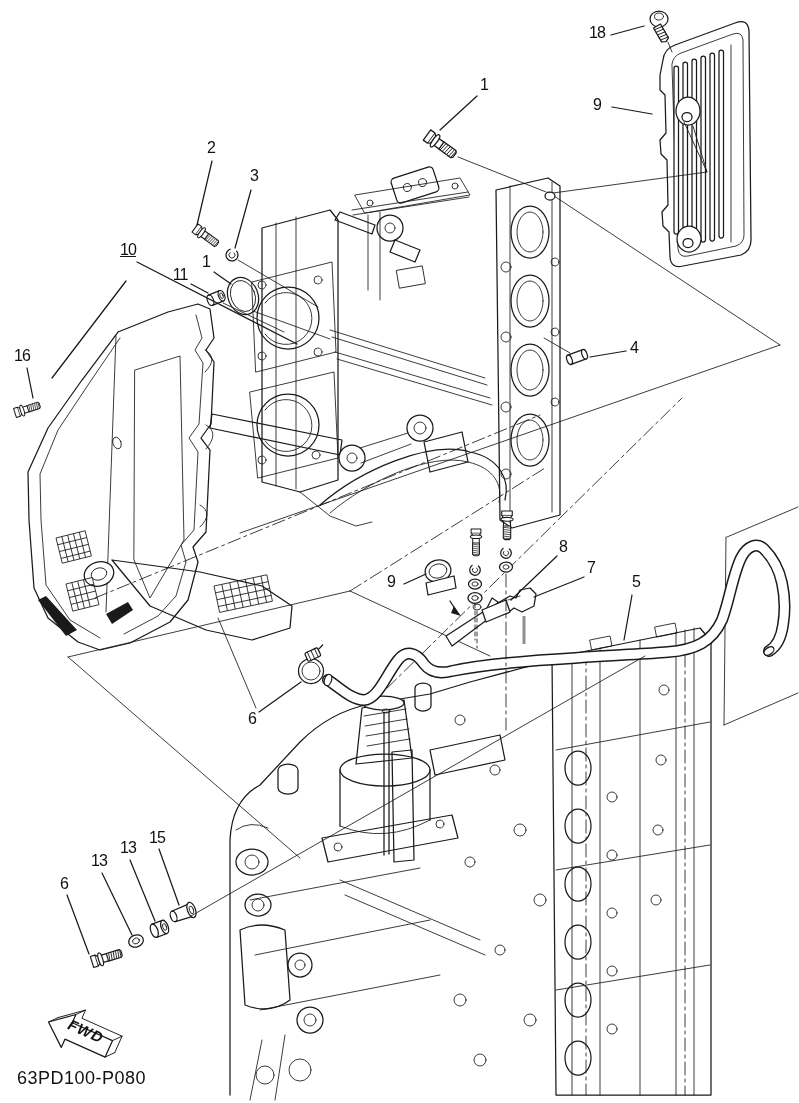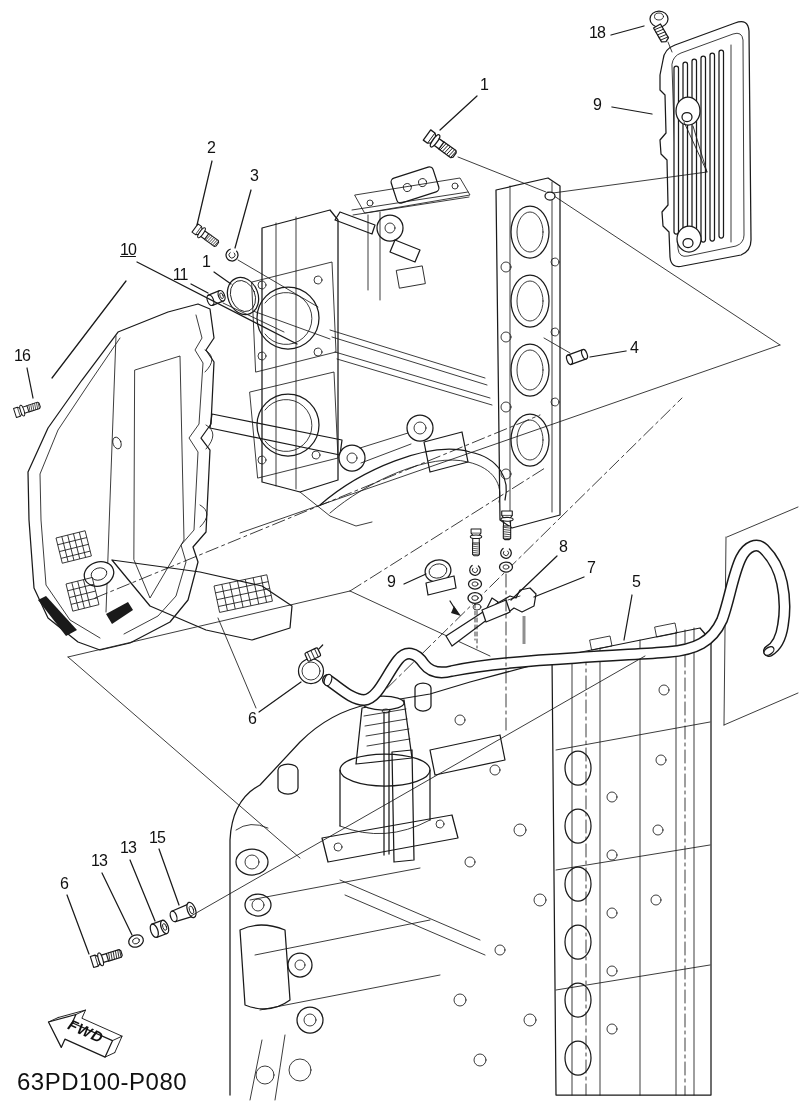--- a/index.html
+++ b/index.html
@@ -11,21 +11,21 @@
   .fw{fill:#fff;}
   .dk{fill:#1a1a1a;stroke:none;}
   .dd{stroke-dasharray:13 4 3 4;}
   .ds{stroke-dasharray:4 3;}
   .hoseO{fill:none;stroke:#1a1a1a;stroke-width:12;stroke-linecap:round;stroke-linejoin:round;}
   .hoseI{fill:none;stroke:#ffffff;stroke-width:9;stroke-linecap:round;stroke-linejoin:round;}
   .grid{fill:none;stroke:#1a1a1a;stroke-width:0.8;}
   .gray{stroke:#8f8f8f;stroke-width:3;fill:none;}
   .callout{position:absolute;transform:translate(-50%,-50%);font-size:16px;letter-spacing:-1px;
            color:#111;white-space:nowrap;line-height:1;}
-  .partcode{position:absolute;font-size:24px;color:#111;letter-spacing:0.5px;white-space:nowrap;}
+  .partcode{position:absolute;font-size:18px;color:#111;letter-spacing:0.5px;white-space:nowrap;}
   .fwdtext{position:absolute;transform:translate(-50%,-50%) rotate(24deg);font-size:15px;
            font-style:italic;font-weight:bold;letter-spacing:1px;color:#111;}
 </style>
 </head>
 <body>
 
 <div id="stage">
 
 <svg id="art" width="799" height="1103" viewBox="0 0 799 1103">
   <defs>

